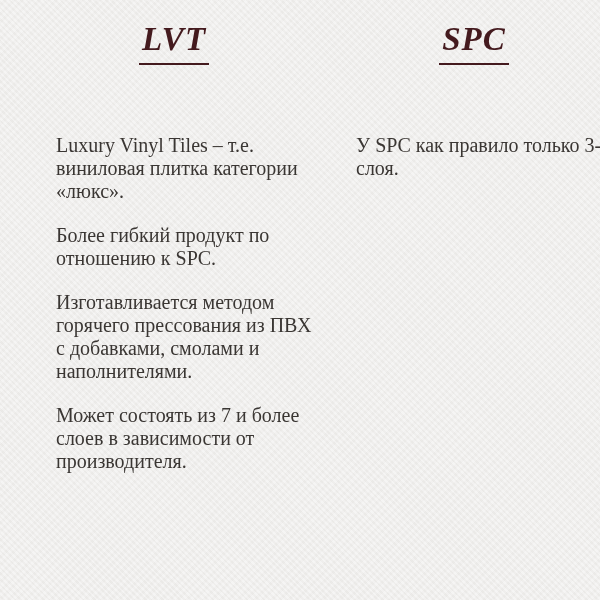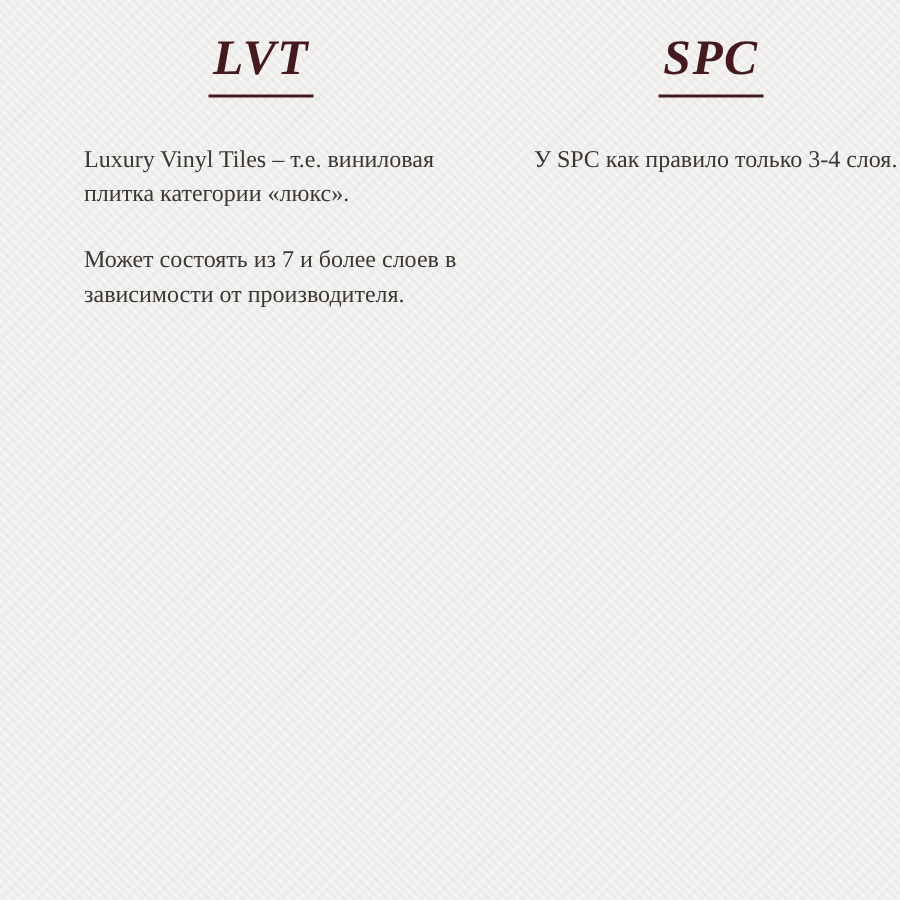--- a/index.html
+++ b/index.html
@@ -38,41 +38,43 @@
     font-size: 33px;
     line-height: 1.05;
     font-weight: bold;
     font-style: italic;
     letter-spacing: 1px;
     color: var(--accent, #441a1e);
     border-bottom: 2px solid var(--accent, #441a1e);
     padding: 0 3px 6px 3px;
   }
   .body {
-    margin-top: 29px;
+    margin-top: 68px;
     padding: 0 8px 0 32px;
     color: var(--text, #3a3633);
-    font-size: 16px;
+    font-size: 20px;
     line-height: 23px;
   }
   .body p {
     margin: 0 0 21px 0;
   }
 </style>
 </head>
 <body style="background-color: rgb(241, 240, 238);">
 
 <div class="card">
 
   <div class="column">
     <div class="heading-wrap">
       <h2 class="heading">LVT</h2>
     </div>
     <div class="body">
       <p>Luxury Vinyl Tiles – т.е. виниловая плитка категории «люкс».</p>
+      <p>Более гибкий продукт по отношению к SPC.</p>
+      <p>Изготавливается методом горячего прессования из ПВХ с добавками, смолами и наполнителями.</p>
       <p>Может состоять из 7 и более слоев в зависимости от производителя.</p>
     </div>
   </div>
 
   <div class="column">
     <div class="heading-wrap">
       <h2 class="heading">SPC</h2>
     </div>
     <div class="body">
       <p>У SPC как правило только 3-4 слоя.</p>

